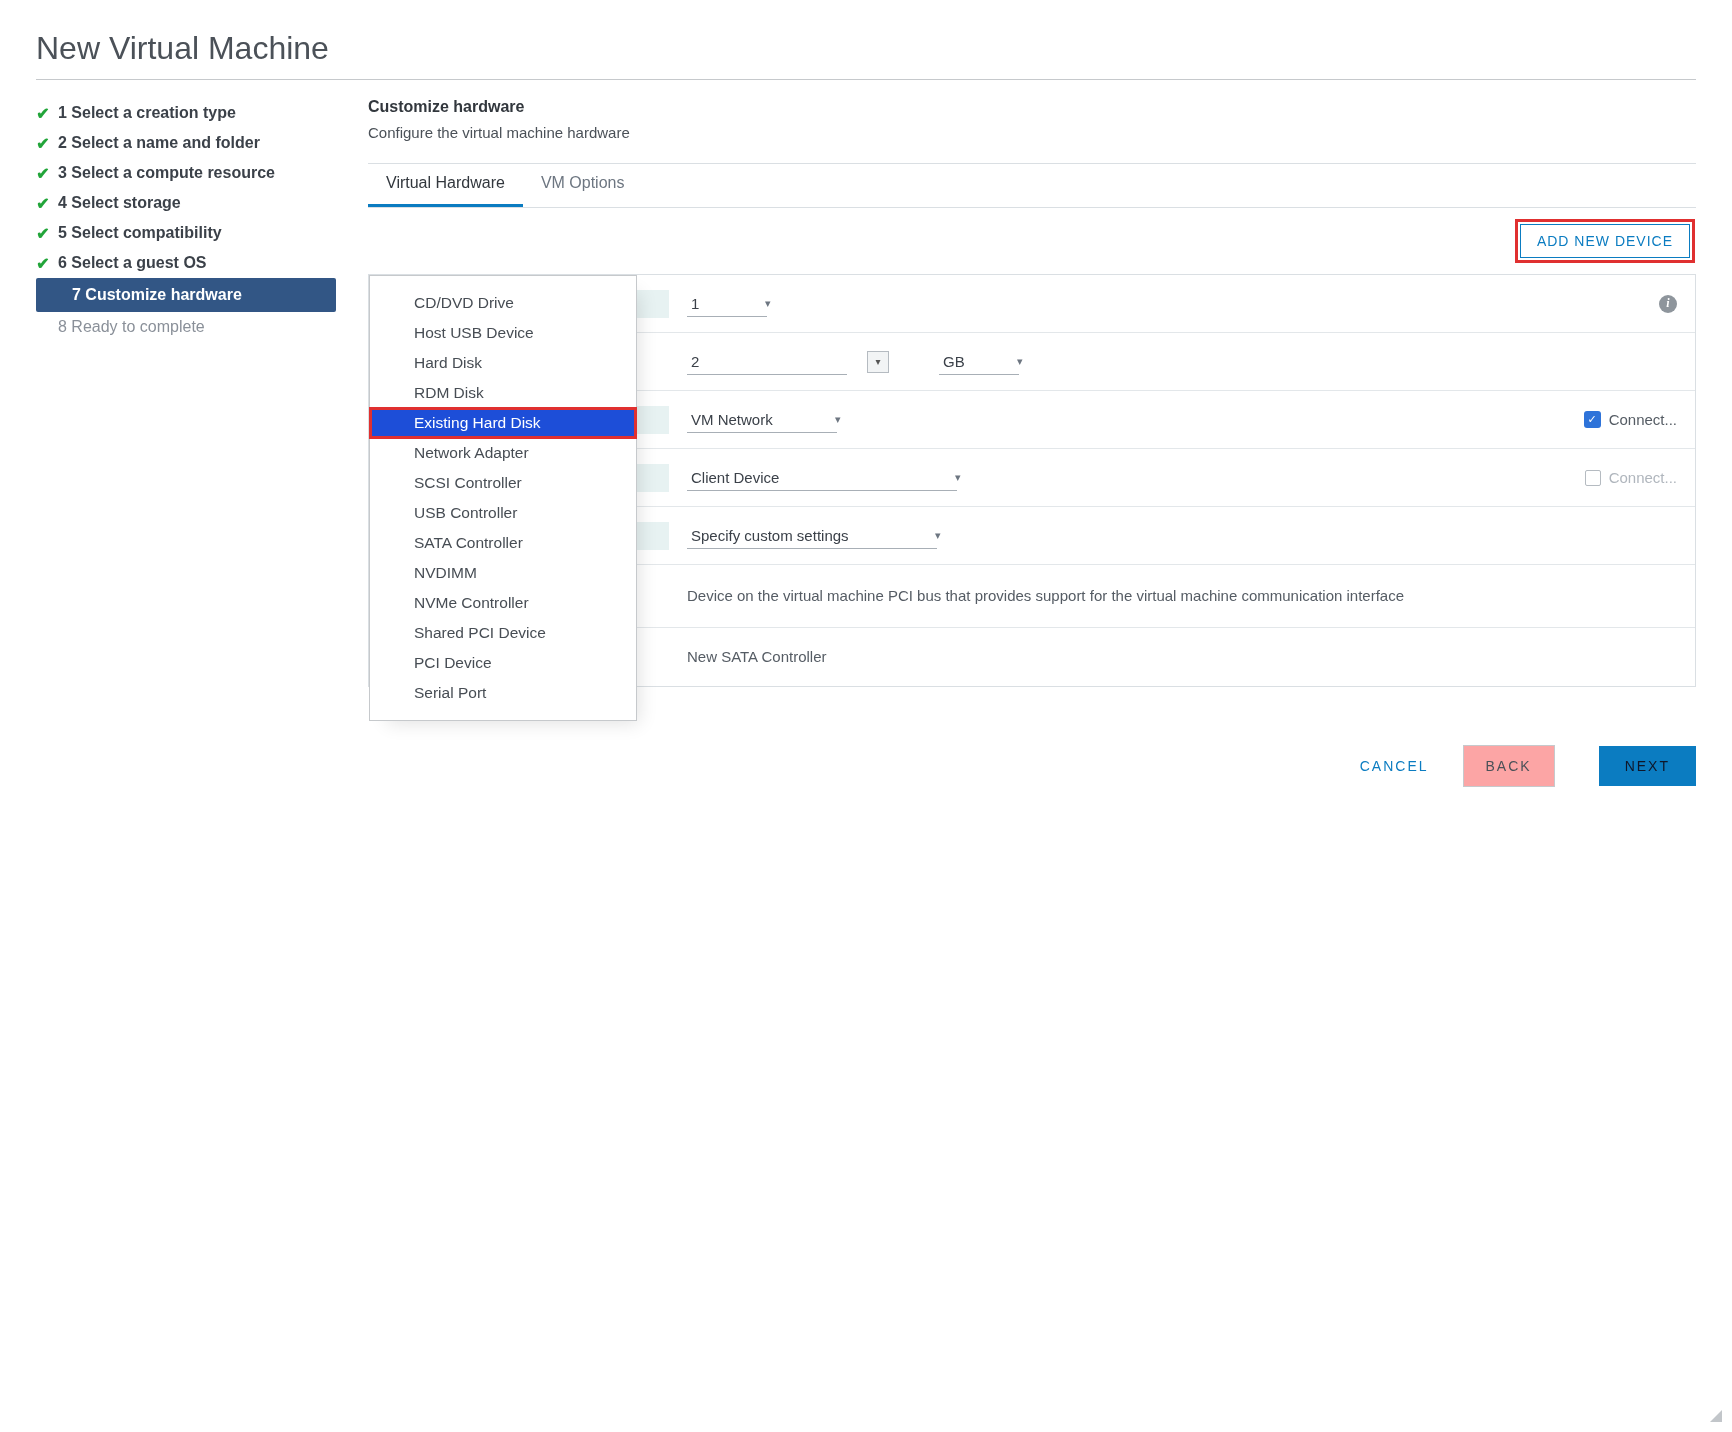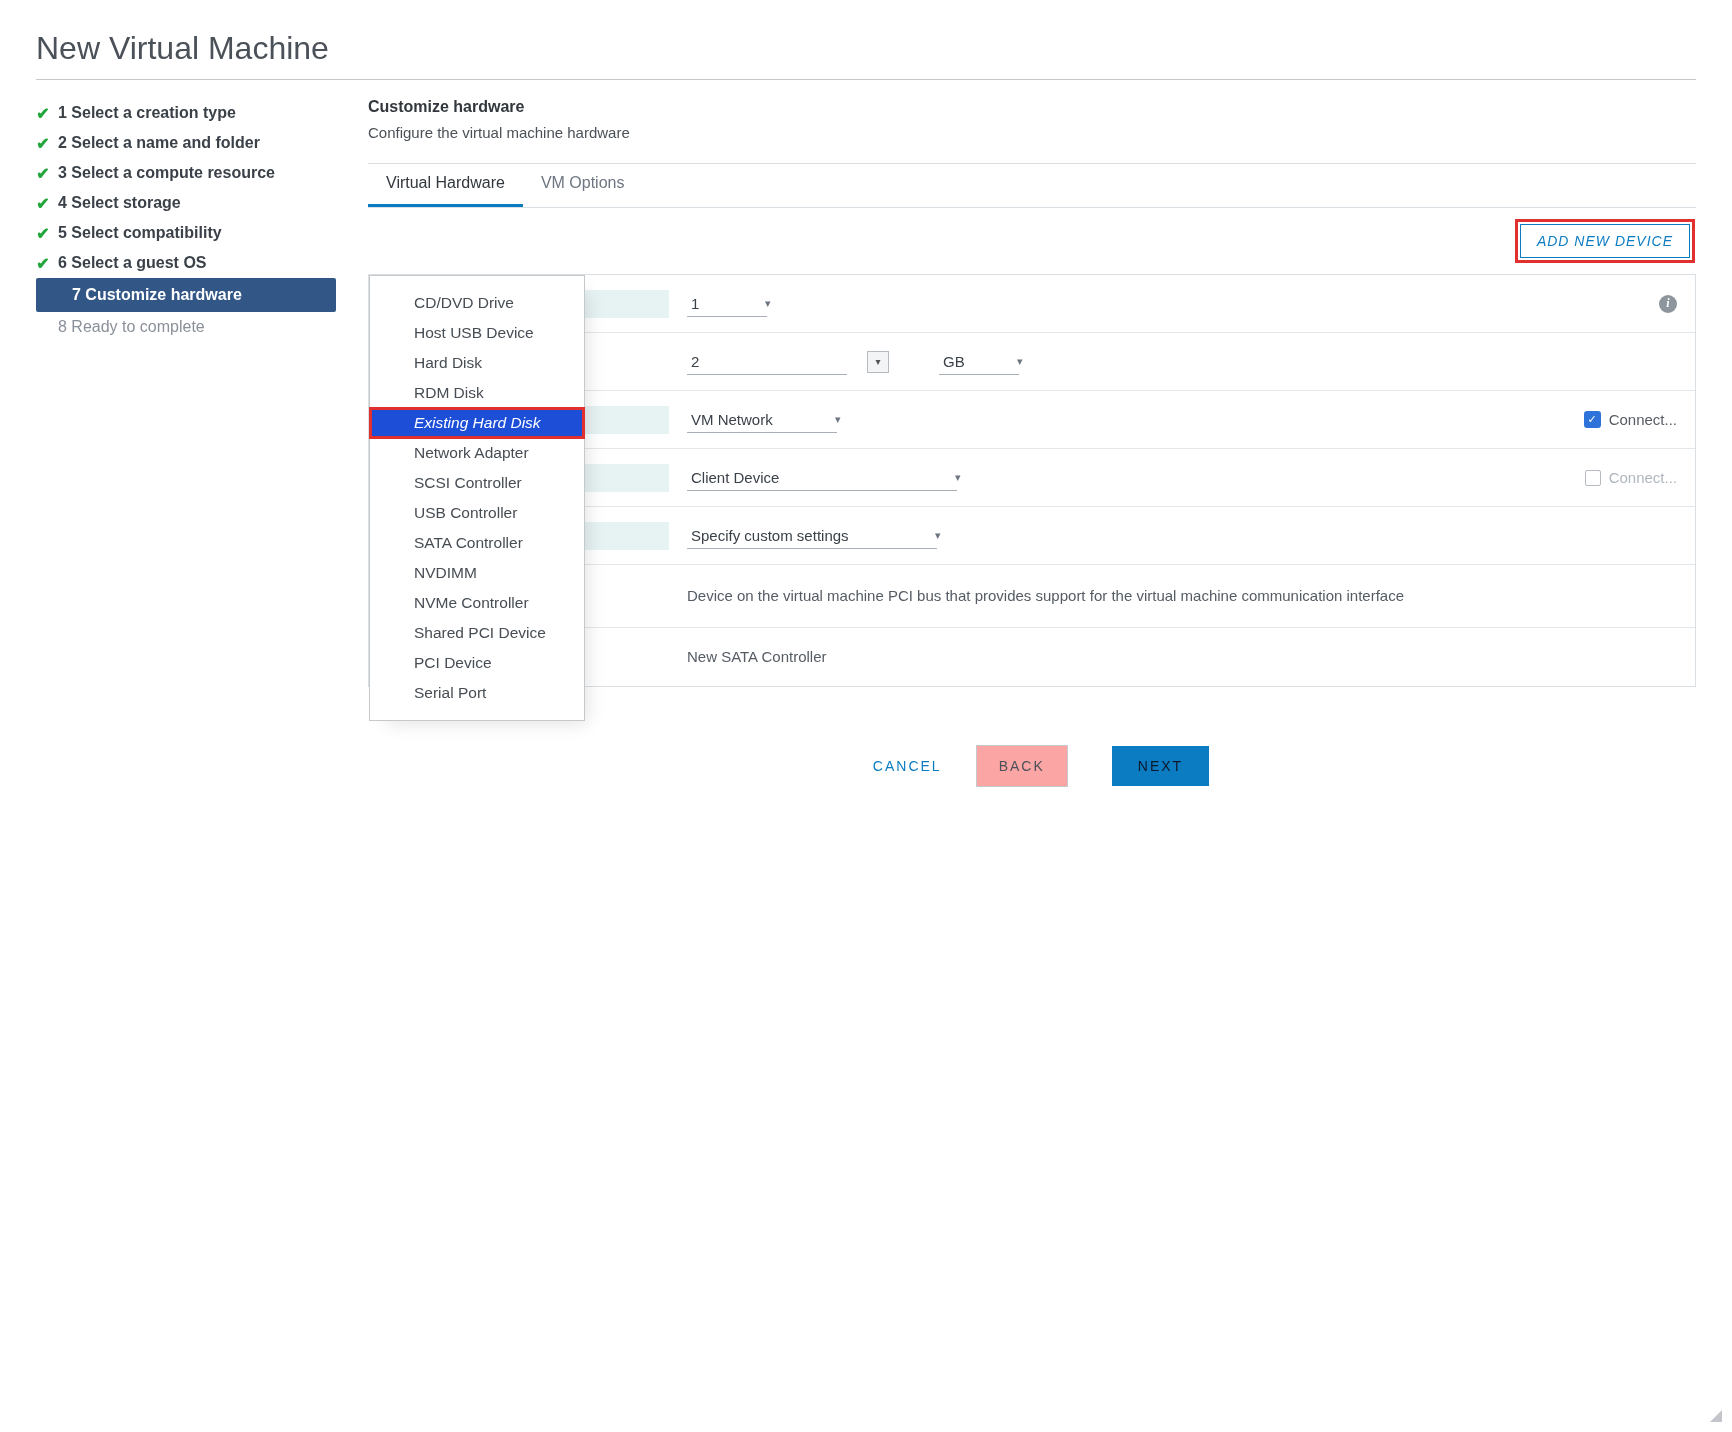--- a/index.html
+++ b/index.html
@@ -69,21 +69,21 @@
   .toolbar { display:flex; justify-content:flex-end; padding: 16px 6px; position:relative; }
   .btn-outline {
     border: 1px solid #0b7cc1;
     background: #fff;
     color: #0b7cc1;
     font-size: 14px;
     letter-spacing: 1px;
     padding: 8px 16px;
     cursor: pointer;
   }
-  .highlight-red { outline: 3px solid #e03030; outline-offset: 2px; font-style: italic; }
+  .highlight-red { outline: 3px solid #e03030; outline-offset: 2px; }
   
   .hw-area { position: relative; border:1px solid #dadfe3; }
   .hw-row {
     display:flex; align-items:center;
     border-bottom: 1px solid #e3e7ea;
     min-height: 58px;
   }
   .hw-label {
     width: 300px;
     background:#fff;
@@ -124,42 +124,42 @@
   }
   .check-empty {
     width:16px;height:16px;border:1px solid #b5bbc1;border-radius:2px;
   }
   .muted { color:#b0b6bd; }
   .hw-desc-row .hw-val { color:#555c64; line-height:1.7; padding:18px; }
   
   .device-menu {
     position:absolute;
     left: 0; top: 0;
-    width: 216px;
+    width: 268px;
     background:#fff;
     border:1px solid #c6c9cc;
     box-shadow: 10px 10px 18px -8px rgba(0,0,0,.12);
     padding: 12px 0;
     z-index: 5;
   }
   .device-menu .mi {
     padding: 6px 44px;
     font-size: 15.5px;
     color:#474d54;
     cursor:pointer;
     white-space:nowrap;
   }
   .device-menu .mi.sel {
     background:#1d4ed8;
     color:#fff;
   }
   
   .compat { text-align:right; color:#3b4149; margin-top:30px; font-size:15px; }
   .footer {
-    display:flex; justify-content:center; gap:16px; margin-top:58px; align-items:center;
+    display:flex; justify-content:flex-end; gap:16px; margin-top:58px; align-items:center;
   }
   .btn-cancel { background:none;border:none;color:#0b7cc1;letter-spacing:2px;font-size:14px;padding:12px 18px;cursor:pointer;}
   .btn-back { background:#fca5a5;border:1px solid #c6c9cc;color:#4b5158;letter-spacing:2px;font-size:14px;padding:12px 22px;cursor:pointer;}
   .btn-next { background:#0b7cc1;border:none;color:#0f172a;letter-spacing:2px;font-size:14px;padding:12px 26px;cursor:pointer;margin-left:28px;}
   .resize-handle {
     position:fixed; right:10px; bottom:10px;
     width:0;height:0;border-left:12px solid transparent;border-bottom:12px solid #9aa0a6;opacity:.6;
   }
 </style>
 </head>

